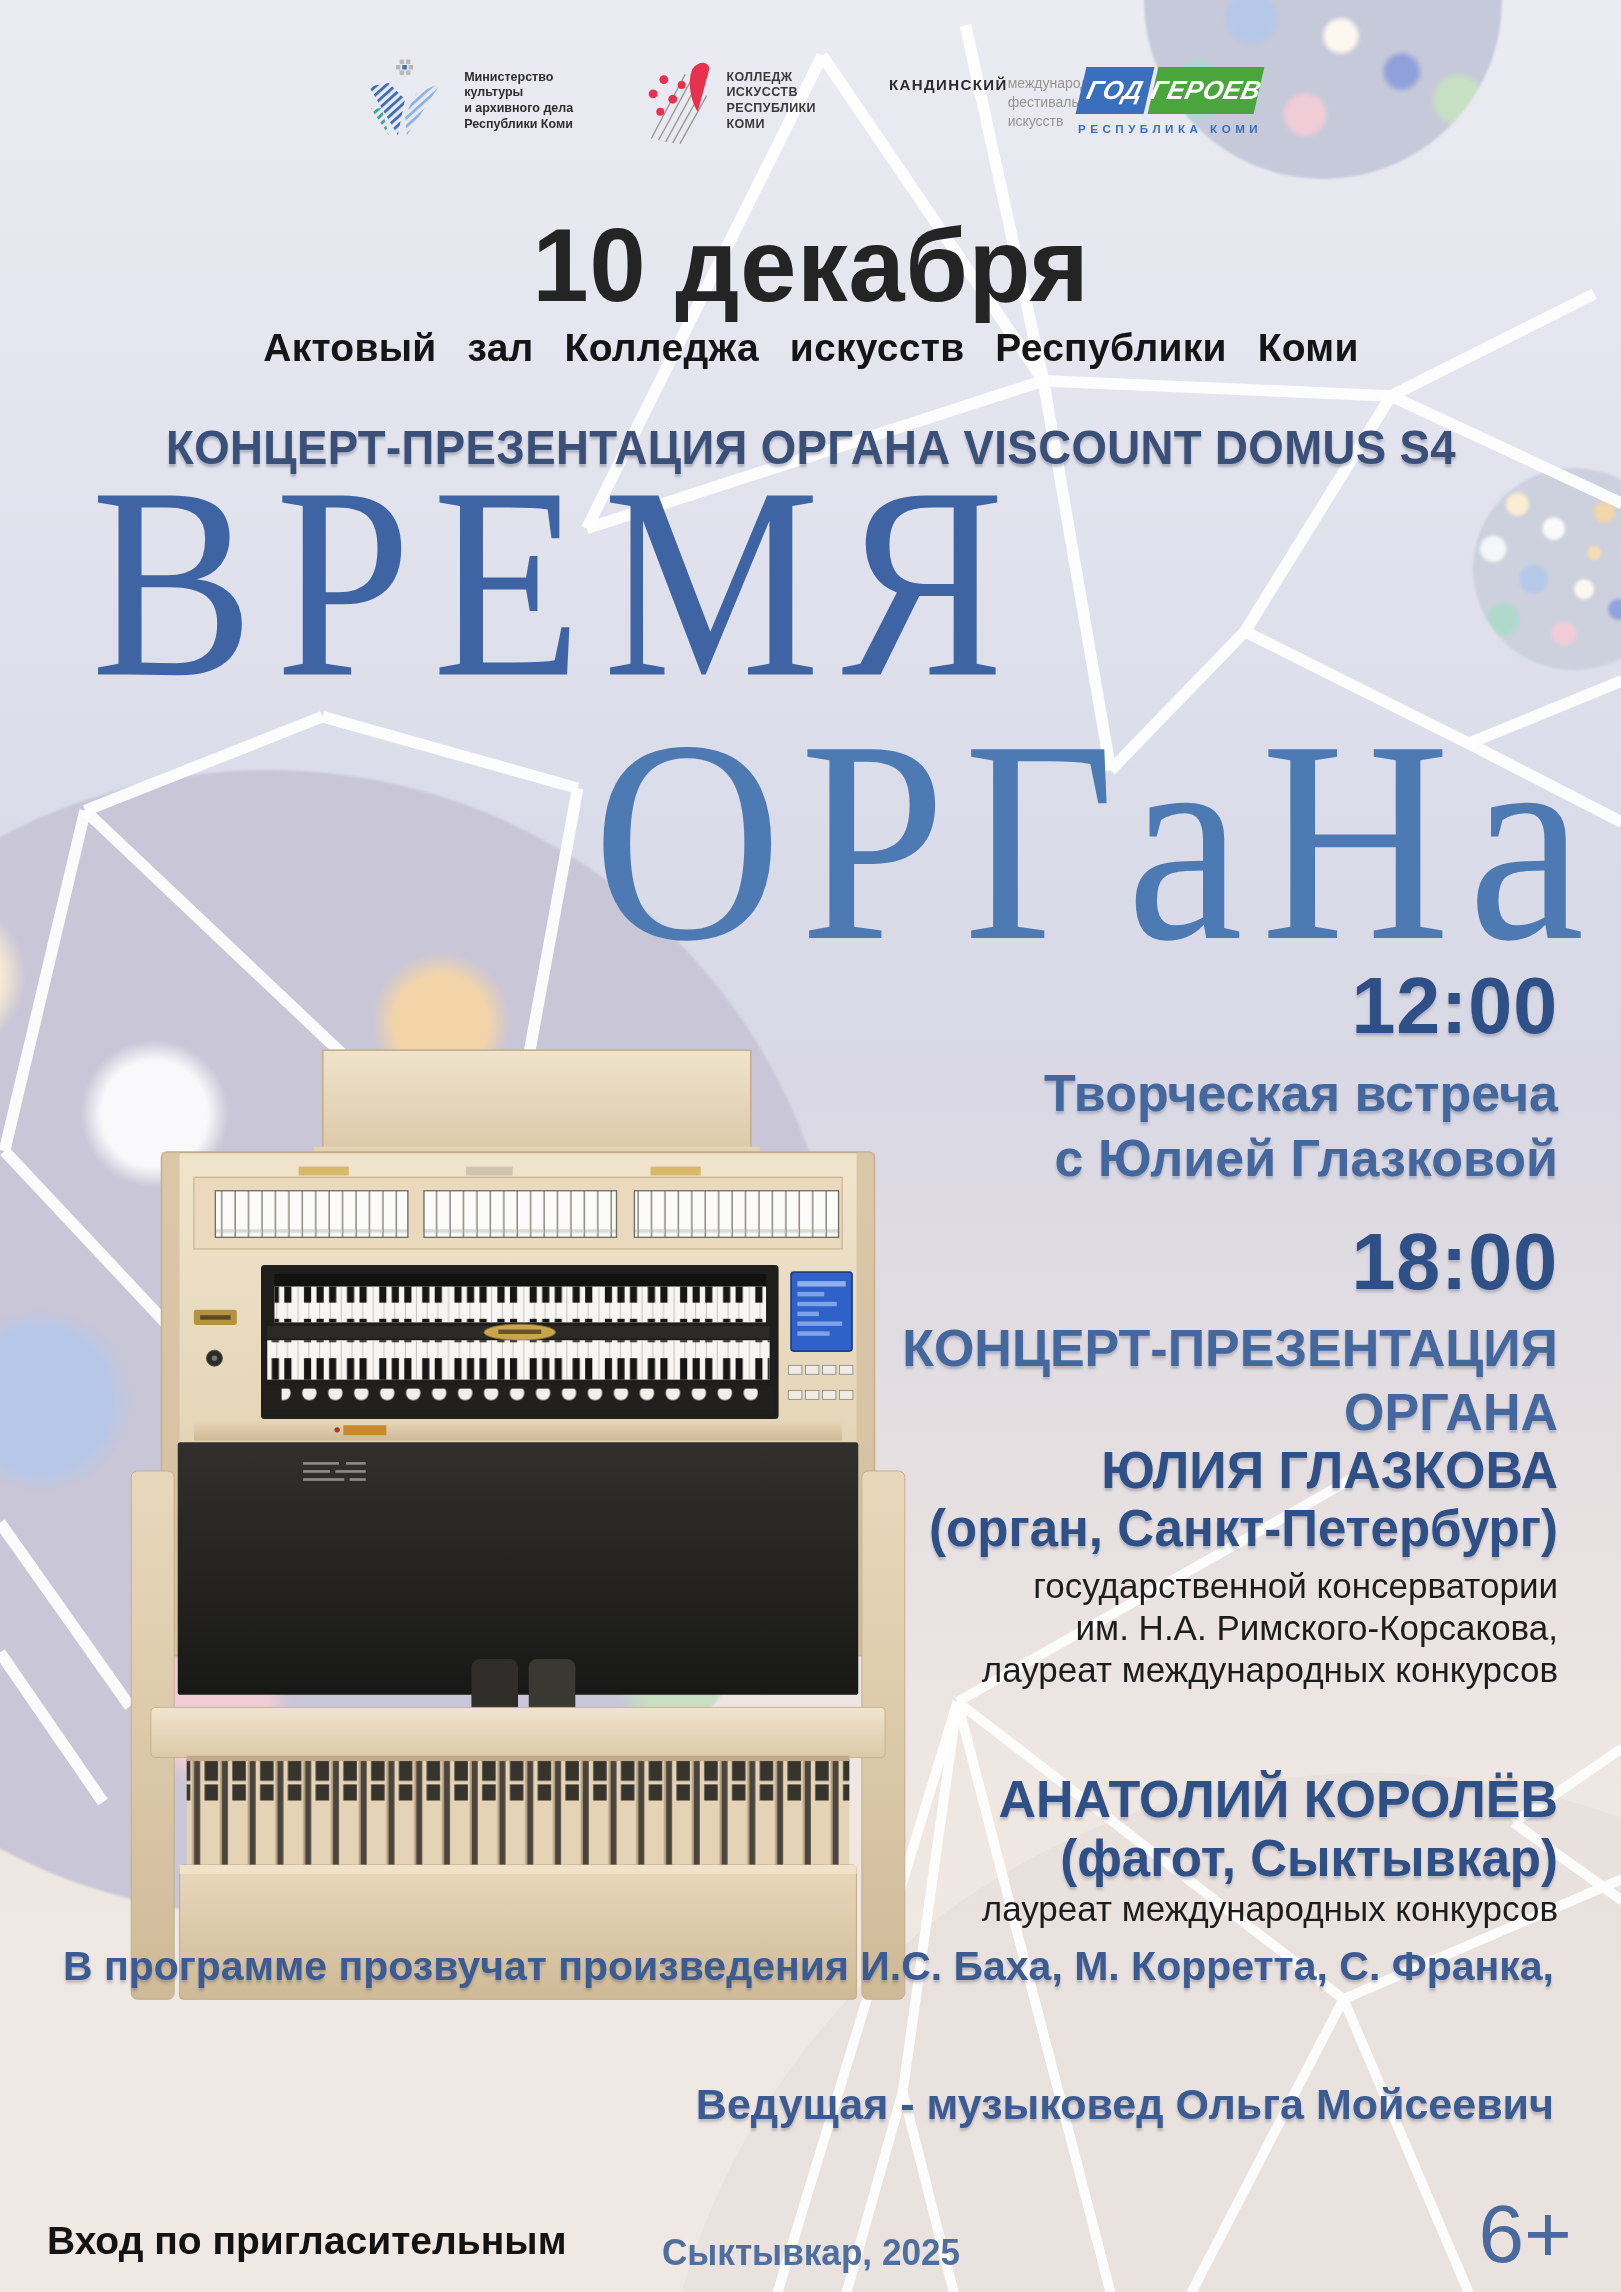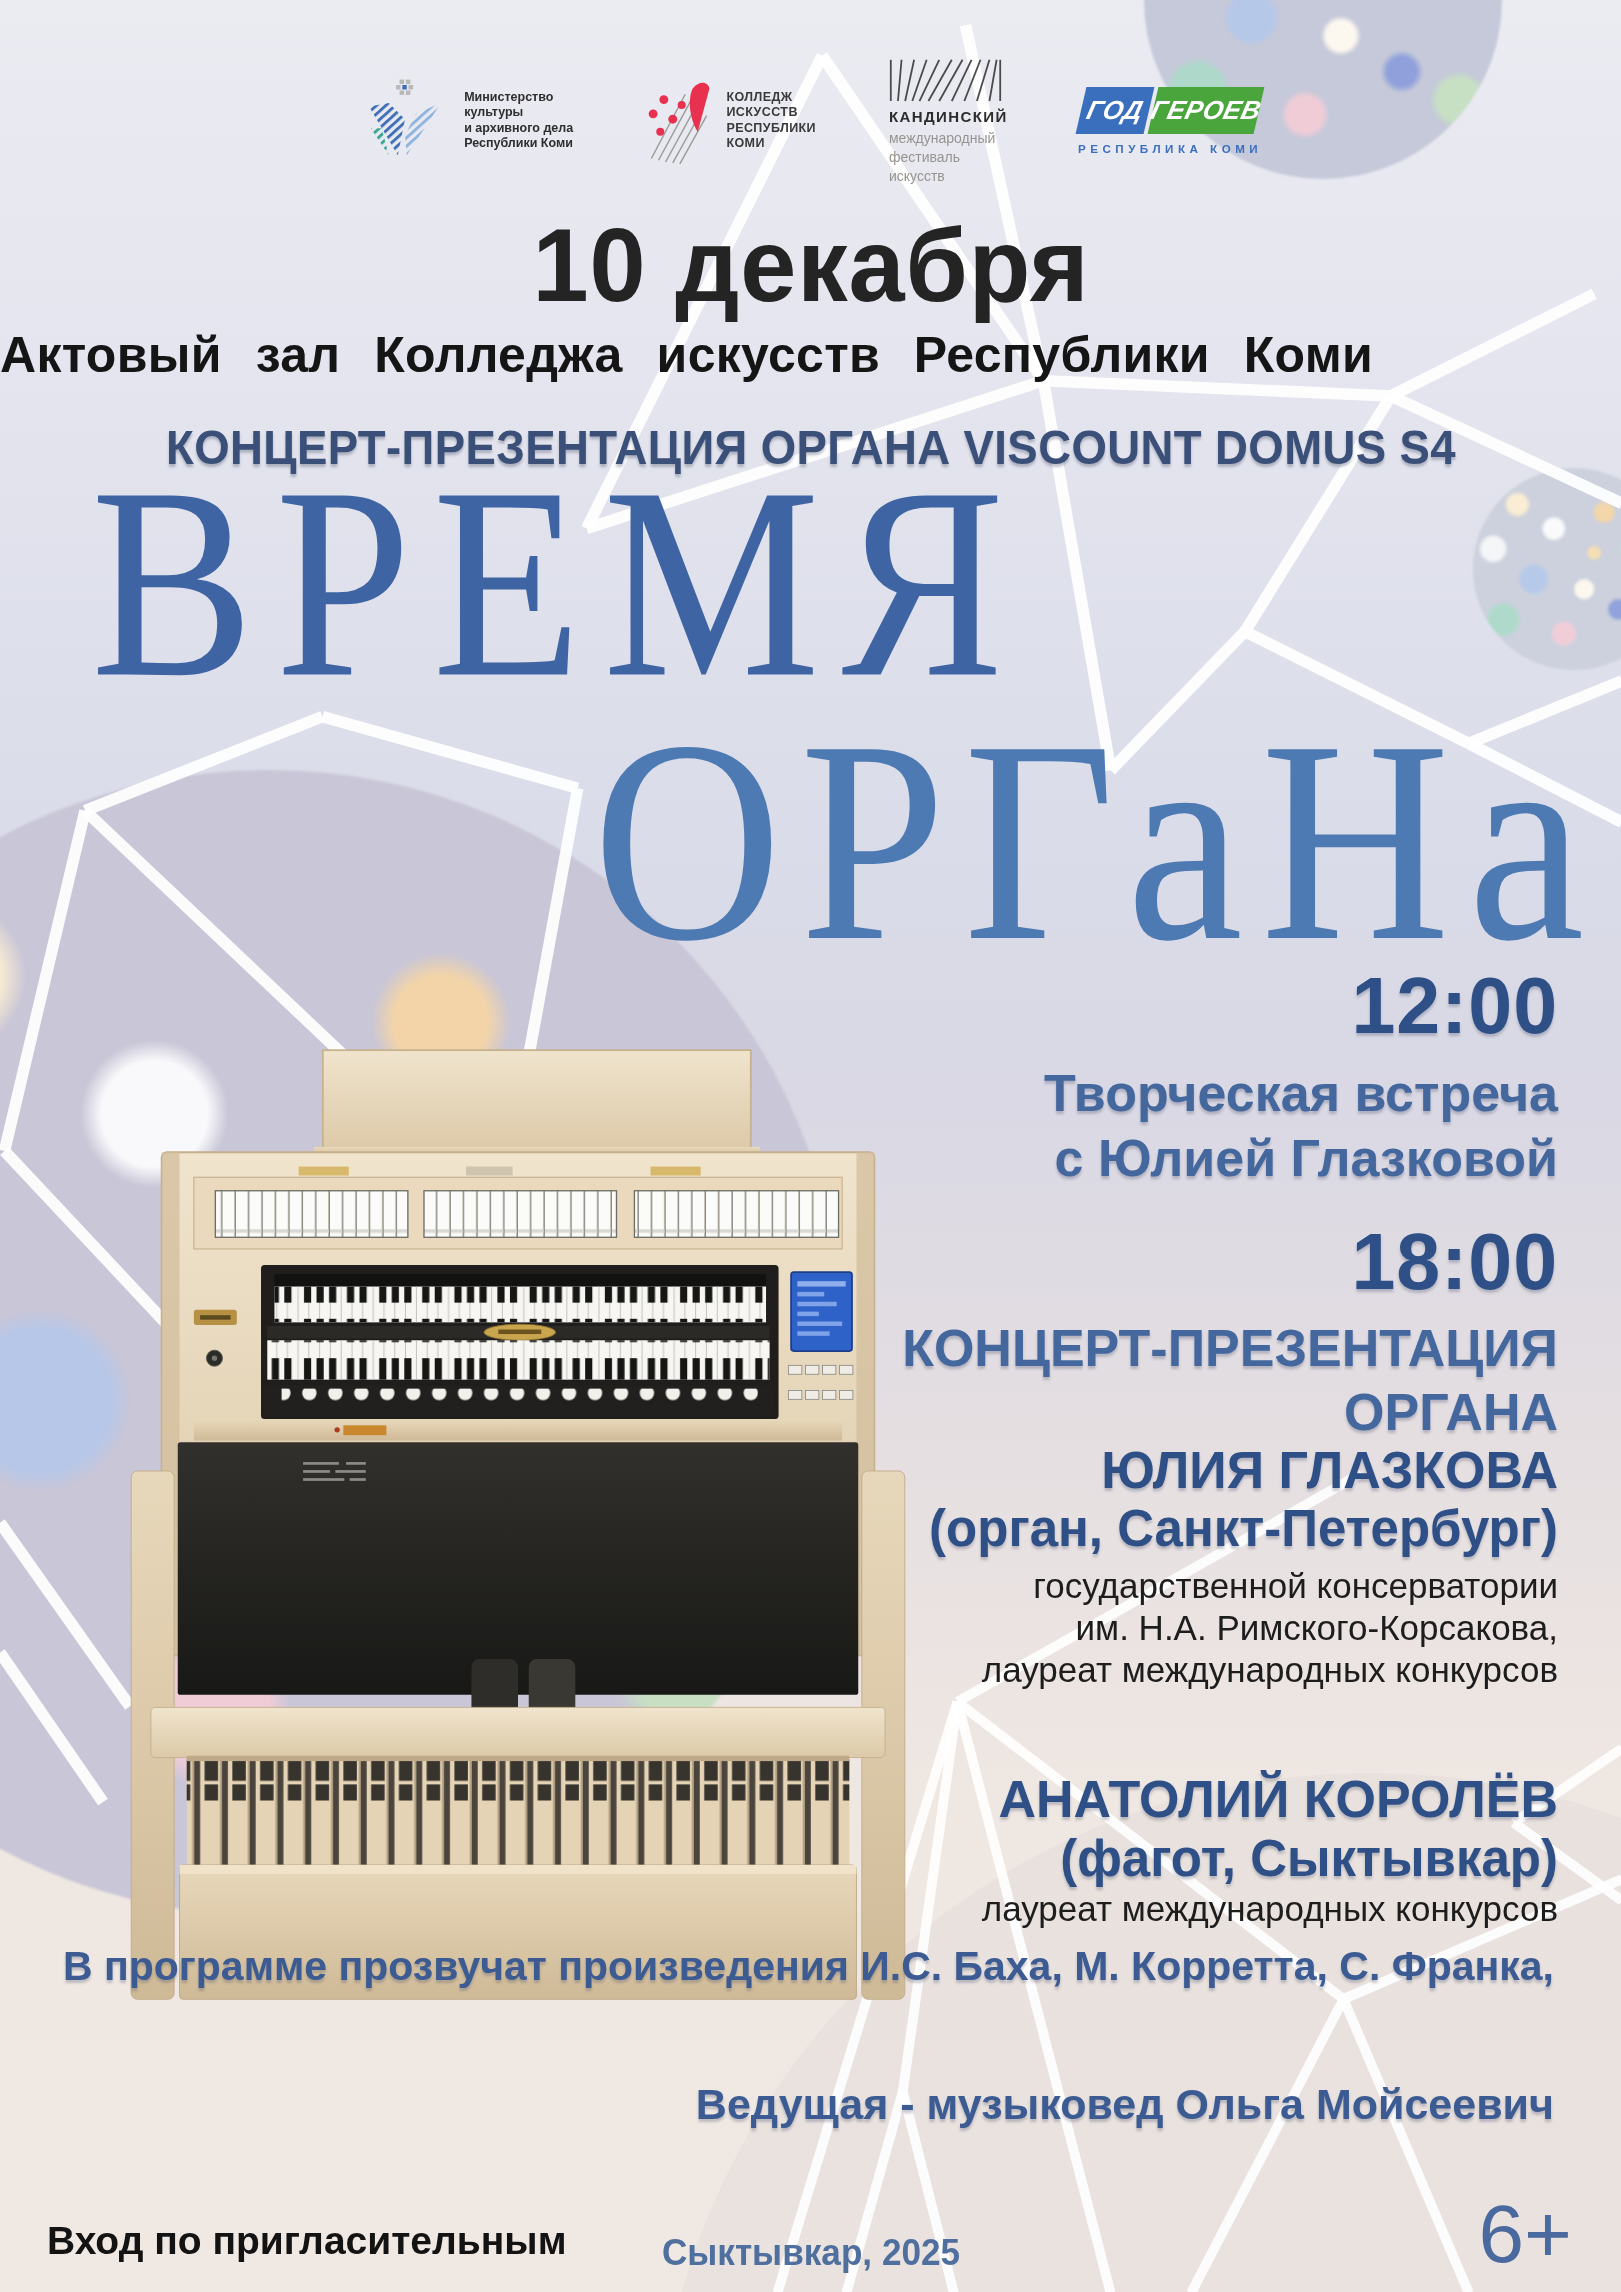--- a/index.html
+++ b/index.html
@@ -31,35 +31,35 @@
   .bokeh-rightmid{left:1473px;top:468px;width:202px;height:202px;background-color:#ccd1dd;}
   .bokeh-left{left:-304px;top:770px;width:1146px;height:1146px;background-color:#c9c6d7;}
   .circle-soft{position:absolute;border-radius:50%;background:rgba(120,110,140,0.05);}
   
   svg.mesh{position:absolute;left:0;top:0;pointer-events:none;}
   
   .logos{position:absolute;left:0;right:0;top:56px;display:flex;justify-content:center;align-items:center;gap:73px;}
   .logo{display:flex;align-items:center;gap:14.3px;}
   .logo-text{font-size:12.5px;line-height:1.25;color:#2e2e2e;font-weight:600;}
   .logo-text.caps{font-weight:700;color:#3a3a3a;letter-spacing:0.4px;}
-  .kandinsky{display:flex;flex-direction:column;align-items:flex-start;width:116px;}
+  .kandinsky{display:flex;flex-direction:row;align-items:flex-start;width:116px;}
   .kandinsky .ktitle{font-size:15px;font-weight:800;letter-spacing:1.4px;color:#2c2c2c;margin-top:5.4px;}
   .kandinsky .ksub{font-size:14px;color:#979490;line-height:1.35;margin-top:3.6px;}
   .yg{display:flex;flex-direction:column;align-items:center;}
   .yg-row{display:flex;gap:3.6px;}
   .yg-box{height:47px;display:flex;align-items:center;justify-content:center;transform:skewX(-13deg);}
   .yg-box.blue{background:var(--god_blue,#3a6fbe);width:68px;}
   .yg-box.green{background:var(--geroev_green,#4aa53c);width:106px;}
   .yg-box span{color:#fff;font-weight:800;font-style:italic;font-size:26px;letter-spacing:0.4px;}
   .yg-sub{margin-top:8px;font-size:11.6px;font-weight:800;letter-spacing:4.5px;color:var(--god_blue,#2f63b5);}
   
   .date{position:absolute;left:0;right:0;top:206px;text-align:center;
     font-size:104px;font-weight:800;color:#242424;letter-spacing:0.9px;transform:scaleX(.97);}
-  .venue{position:absolute;left:0;right:0;top:326px;text-align:left;
-    font-size:50px;font-weight:700;color:#151515;word-spacing:19.7px;letter-spacing:0.3px;}
+  .venue{position:absolute;left:0;right:0;top:326px;text-align:center;
+    font-size:39px;font-weight:700;color:#151515;word-spacing:19.7px;letter-spacing:0.3px;}
   .event{position:absolute;left:0;right:0;top:419px;text-align:center;
     font-size:49px;font-weight:800;color:var(--event_blue,#3a5078);transform:scaleX(.93);
     letter-spacing:0.4px;text-shadow:0 2.7px 2.7px rgba(50,60,90,.30);}
   .title-word1{position:absolute;left:91px;top:446px;
     font-family:"Liberation Serif",serif;font-weight:400;font-size:244px;line-height:1;
     color:var(--title_blue,#3f64a3);letter-spacing:21.5px;transform:scaleY(1.12);transform-origin:top left;}
   .title-word2{position:absolute;right:19.7px;top:697px;
     font-family:"Liberation Serif",serif;font-weight:400;font-size:262px;line-height:1;
     color:var(--title_blue_light,#4e7ab3);letter-spacing:18px;transform:scaleY(1.10);transform-origin:top right;}
   

